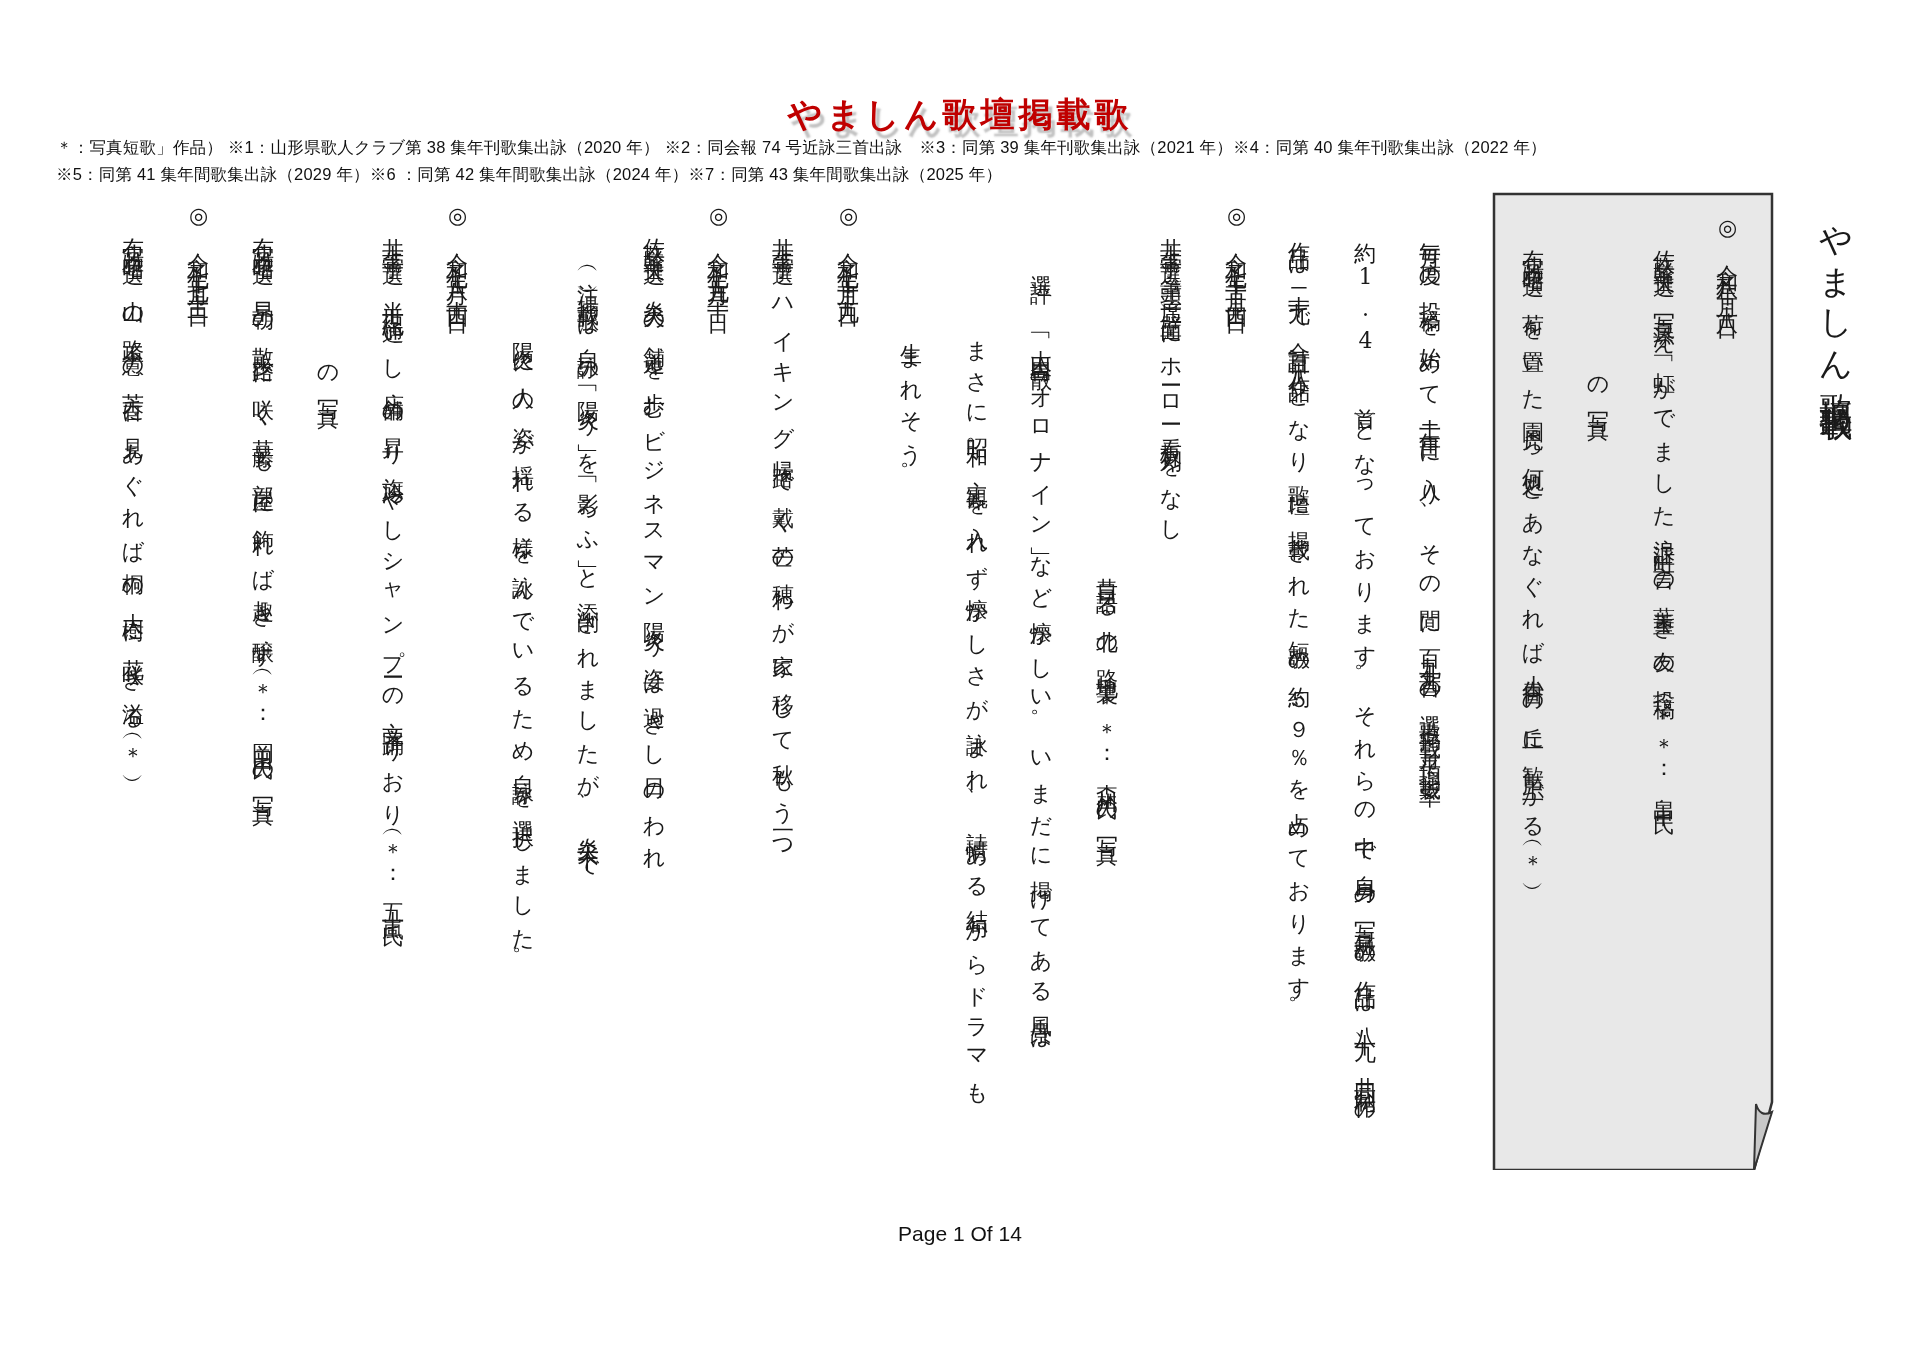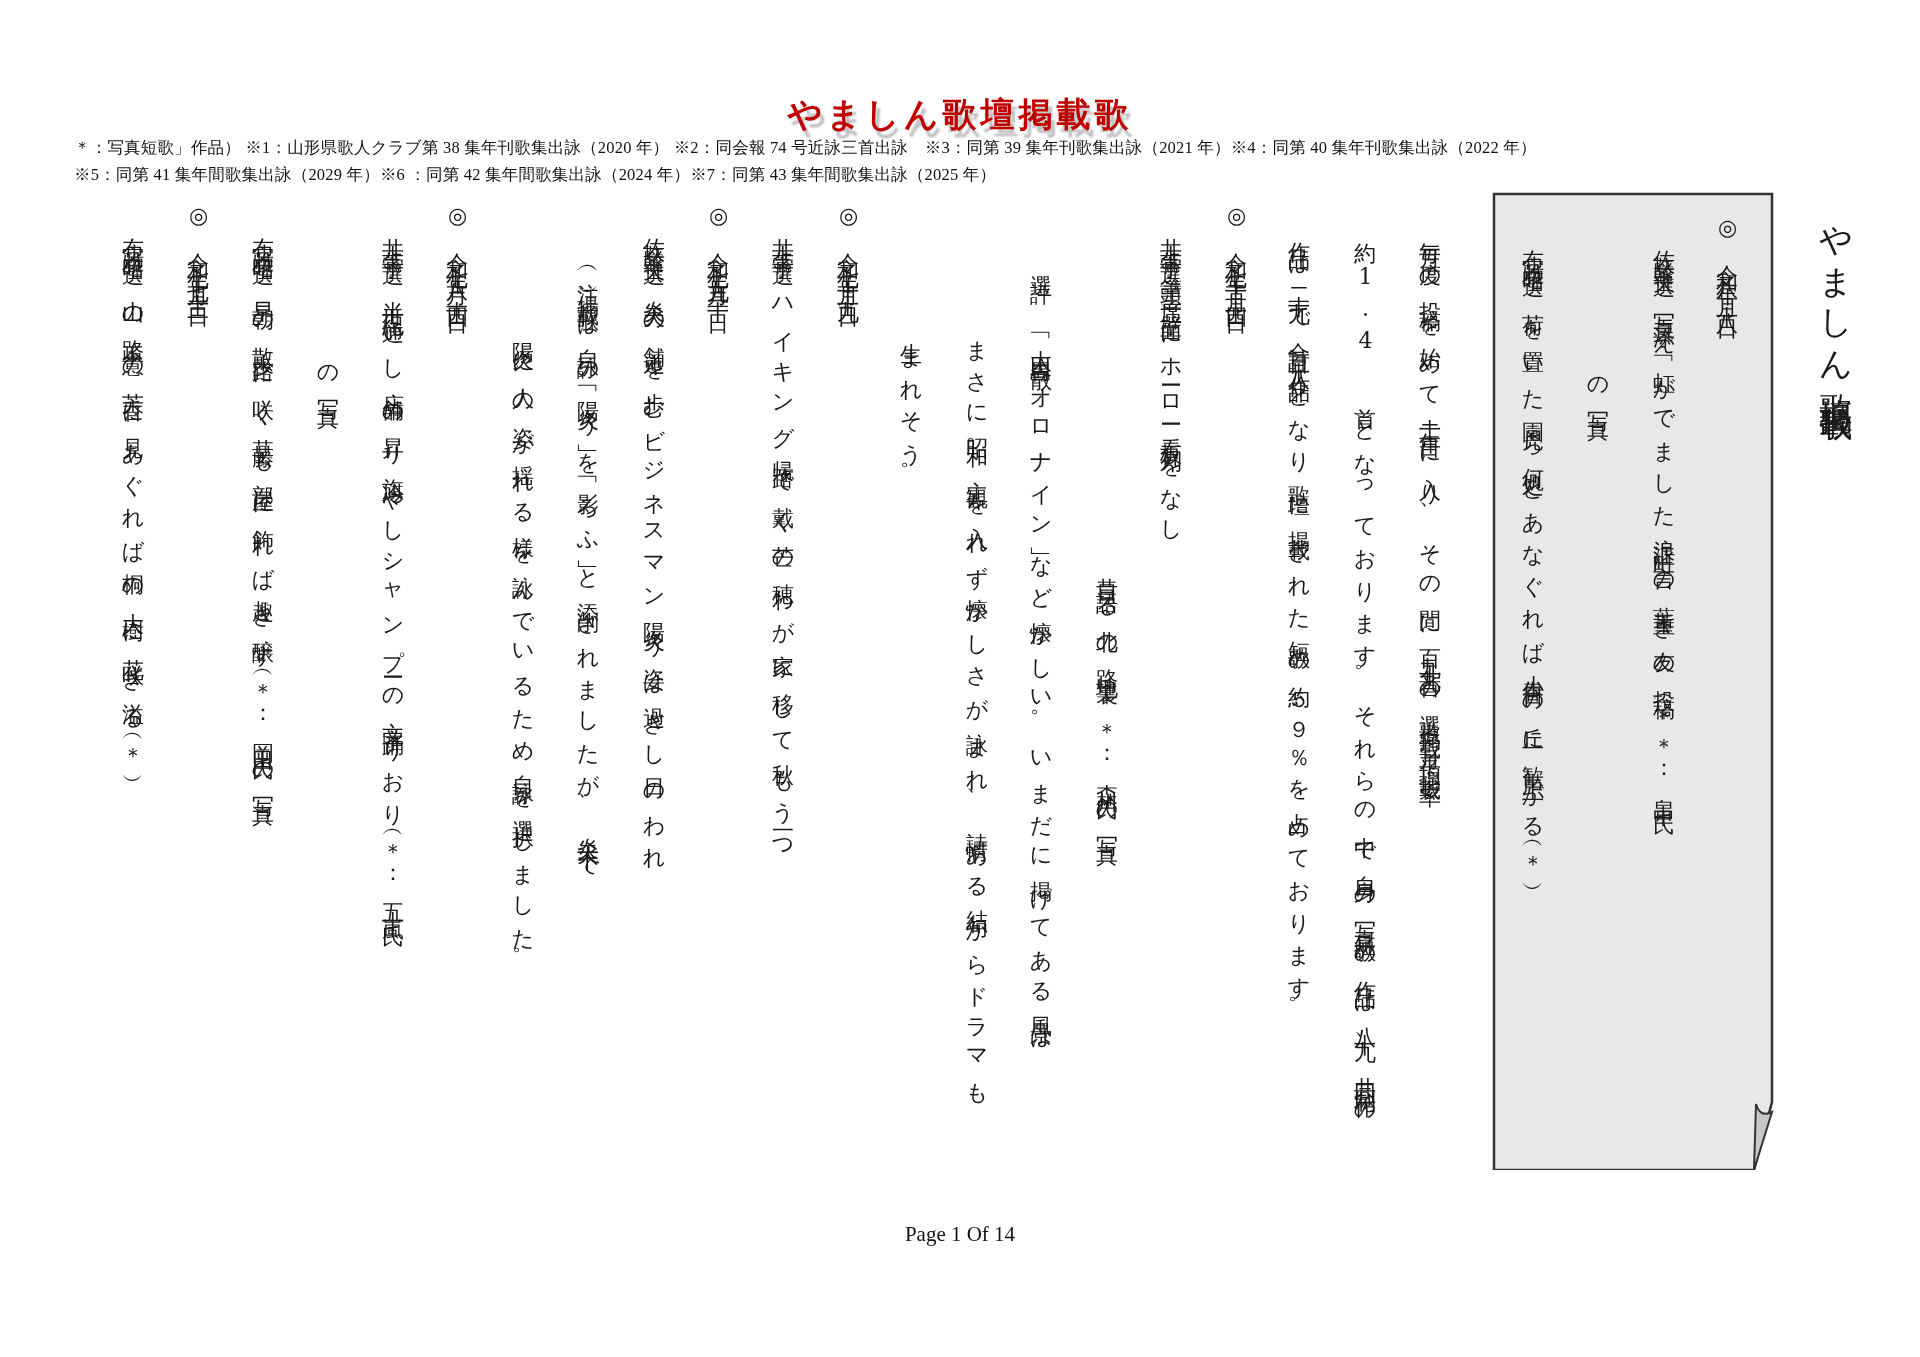--- a/index.html
+++ b/index.html
@@ -1,25 +1,25 @@
 <!DOCTYPE html>
 <html><head>
 <meta charset="utf-8">
 <style>
   html, body { margin:0; padding:0; background:#ffffff; }
   body { width:1920px; height:1357px; position:relative; overflow:hidden; font-family:"DejaVu Serif", serif; color:#1a1a1a; }
   .title { position:absolute; left:0; right:0; top:92px; text-align:center; font-size:34px; font-weight:bold; color:#c00000; letter-spacing:4px; text-shadow:4px 7px 2px rgba(150,150,150,0.6); font-family:"DejaVu Serif", serif; }
-  .notes { position:absolute; left:74px; font-size:16.5px; white-space:nowrap; color:#111; font-family:Liberation Serif, serif; letter-spacing:0.2px; }
+  .notes { position:absolute; left:56px; font-size:16.5px; white-space:nowrap; color:#111; font-family:Liberation Sans, sans-serif; letter-spacing:0.2px; }
   .notes.n1 { top:137px; }
   .notes.n2 { top:164px; }
   .vcol { position:absolute; writing-mode:vertical-rl; text-orientation:upright; font-size:22px; line-height:1; letter-spacing:6.9px; white-space:nowrap; font-family:"DejaVu Serif", serif; color:#1a1a1a; }
   .page-heading { position:absolute; writing-mode:vertical-rl; text-orientation:upright; font-size:33px; line-height:1; letter-spacing:4px; left:1820px; top:202px; font-family:"DejaVu Serif", serif; }
   .scroll-box { position:absolute; left:1492px; top:192px; width:282px; height:978px; }
   .scroll-box svg { position:absolute; left:0; top:0; }
-  .footer { position:absolute; left:0; right:0; top:1222px; text-align:center; font-family:Liberation Serif, serif; font-size:21px; color:#111; }
+  .footer { position:absolute; left:0; right:0; top:1222px; text-align:center; font-family:Liberation Sans, sans-serif; font-size:21px; color:#111; }
 </style>
 </head>
 <body>
 
 <div class="title">やましん歌壇掲載歌</div>
 <div class="notes n1">＊：写真短歌」作品） ※1：山形県歌人クラブ第 38 集年刊歌集出詠（2020 年） ※2：同会報 74 号近詠三首出詠　※3：同第 39 集年刊歌集出詠（2021 年）※4：同第 40 集年刊歌集出詠（2022 年）</div>
 <div class="notes n2">※5：同第 41 集年間歌集出詠（2029 年）※6 ：同第 42 集年間歌集出詠（2024 年）※7：同第 43 集年間歌集出詠（2025 年）</div>
 
 <div class="page-heading">やましん歌壇掲載歌</div>
 

